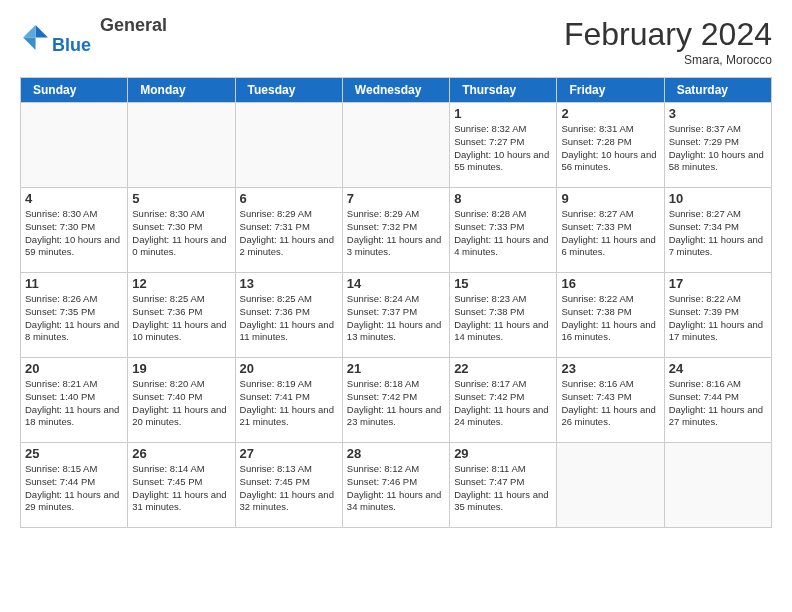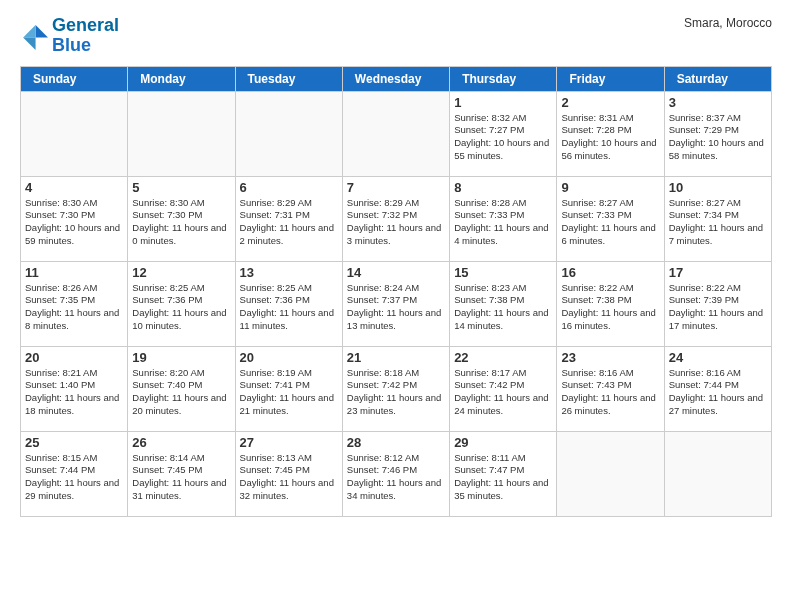--- a/index.html
+++ b/index.html
@@ -22,21 +22,21 @@
     .logo {
       display: flex;
       align-items: center;
       gap: 4px;
     }
     .logo-text {
       font-size: 18px;
       font-weight: bold;
       line-height: 1.1;
     }
-    .logo-general { color: #0369a1; }
+    .logo-general { color: #404040; margin-left: 48px; }
     .logo-blue { color: #1a6fc4; }
     .logo-icon {
       width: 28px;
       height: 28px;
     }
     .title-block {
       text-align: right;
     }
     .month-title {
       font-size: 32px;
@@ -98,20 +98,21 @@
         <polygon points="4,20 20,20 20,36" fill="#3a8fc4"></polygon>
       </svg>
       <div>
         <div class="logo-text">
           <span class="logo-general">General</span><br>
           <span class="logo-blue">Blue</span>
         </div>
       </div>
     </div>
     <div class="title-block">
+      <div class="month-title">February 2024</div>
       <div class="location">Smara, Morocco</div>
     </div>
   </div>
 
   <table class="calendar">
     <thead>
       <tr>
       <th>Sunday</th>
           <th>Monday</th>
           <th>Tuesday</th>

